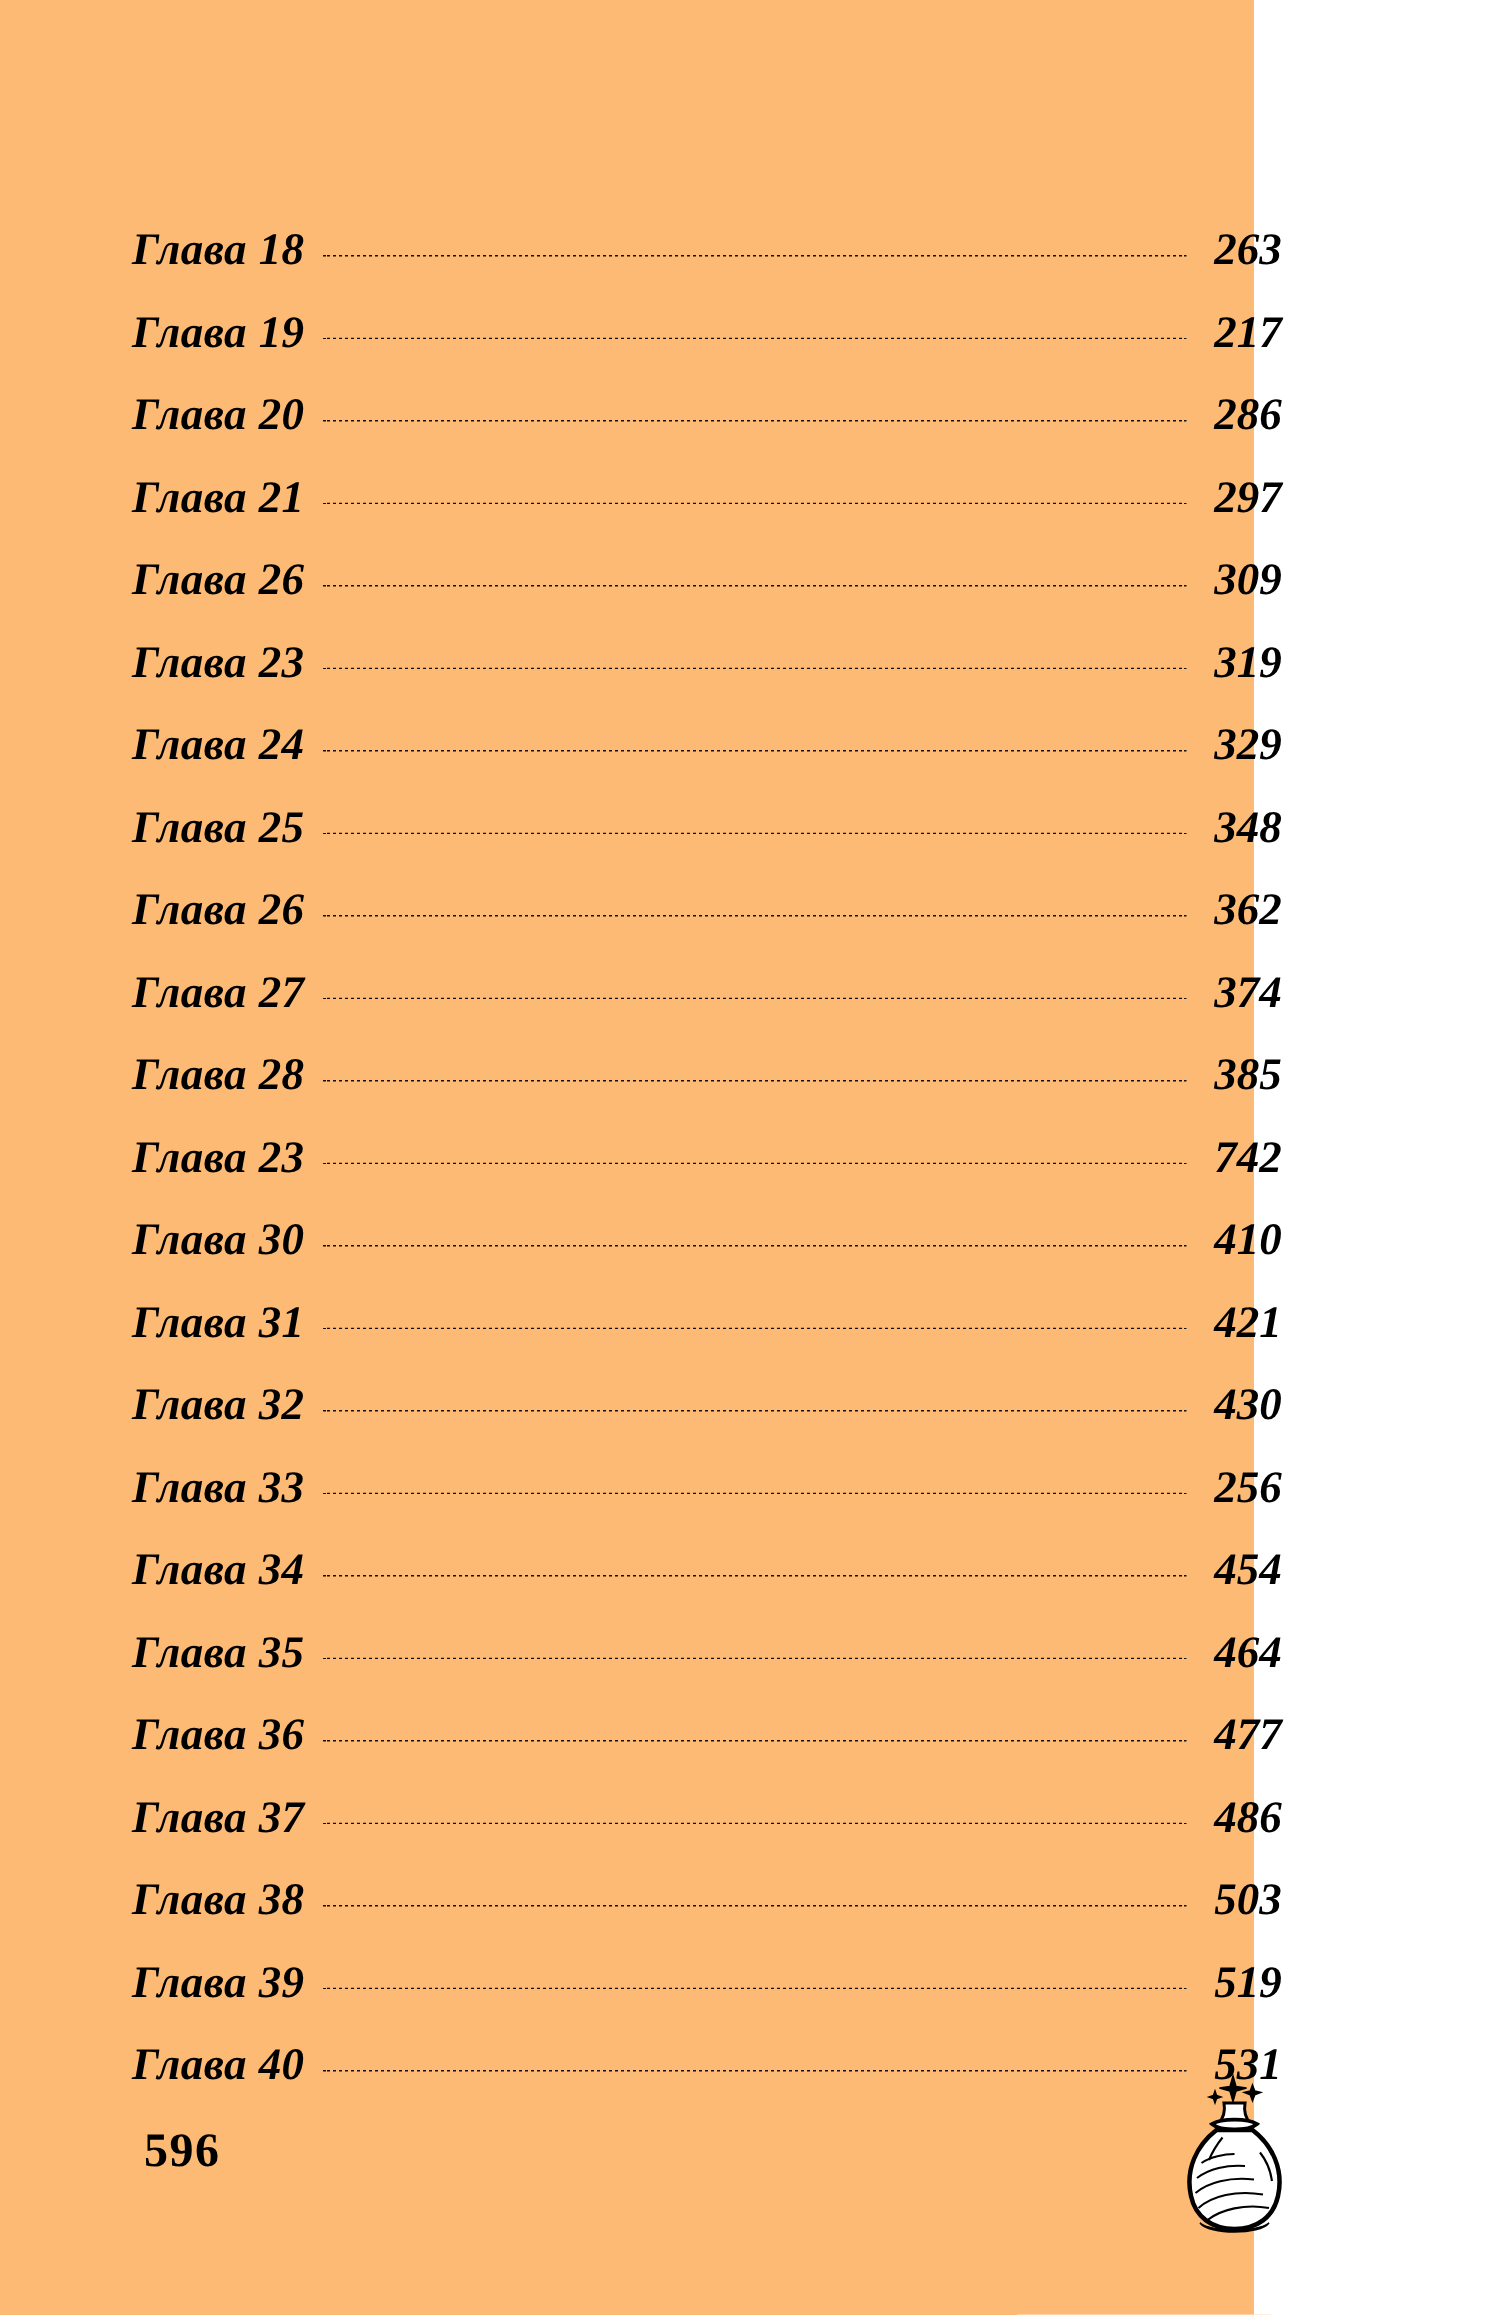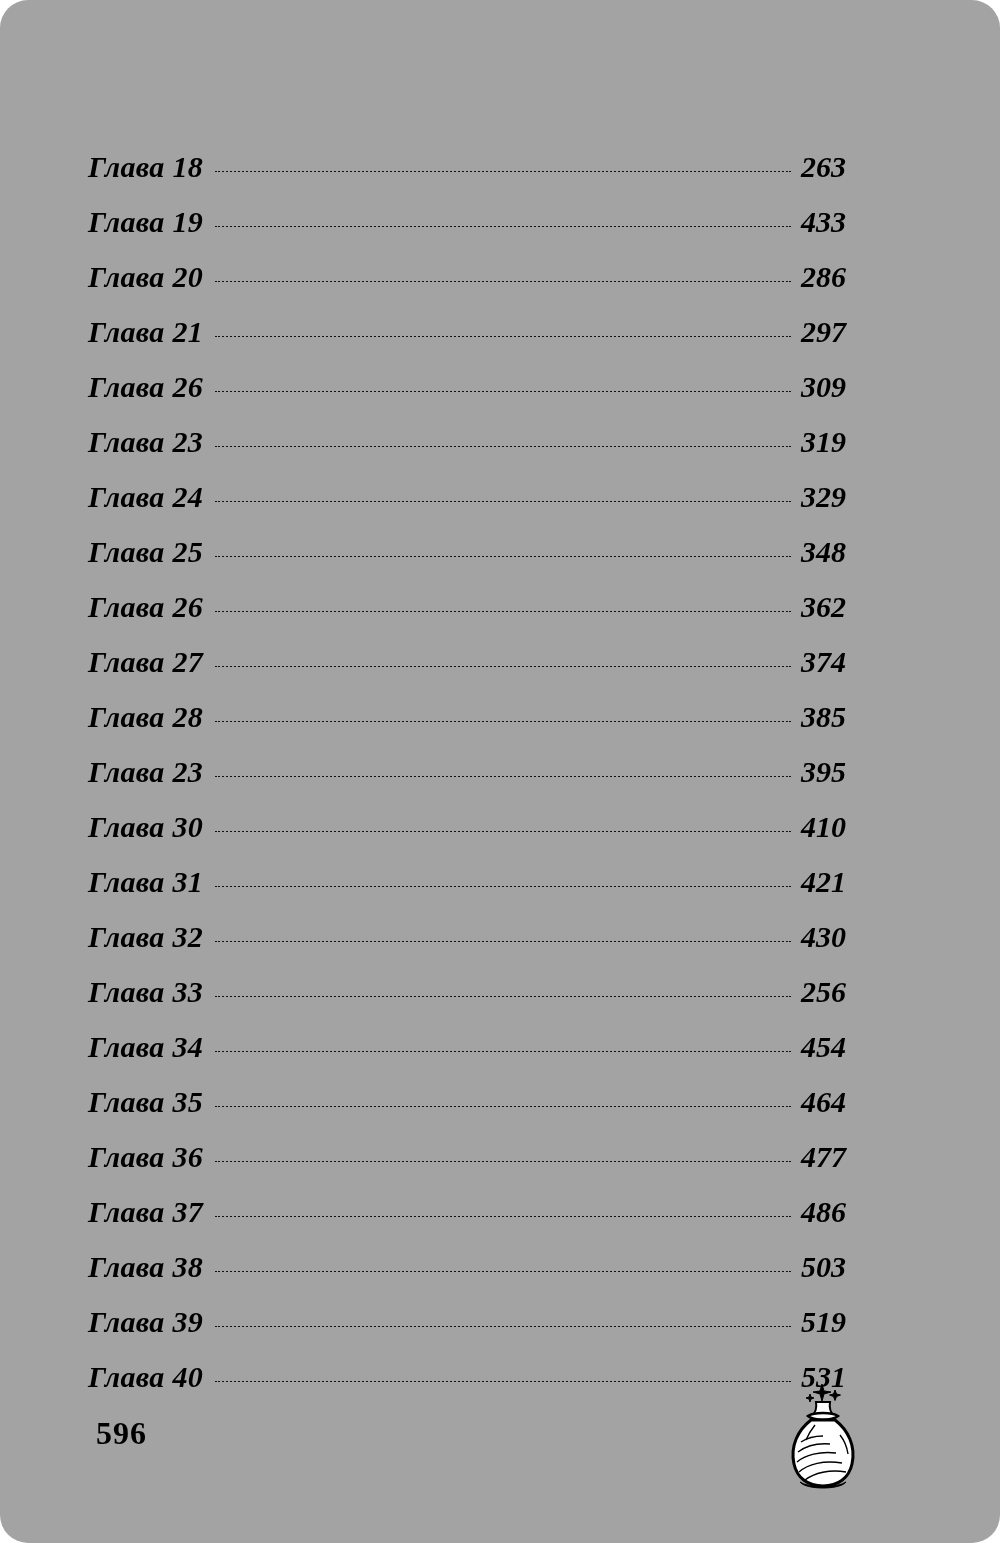--- a/index.html
+++ b/index.html
@@ -13,24 +13,23 @@
     position: relative;
     font-family: "Liberation Serif", serif;
     color: #000000;
     overflow: hidden;
   }
 
   .page {
     position: absolute;
     left: 0;
     top: 0;
-    width: 1000px;
+    width: 836px;
     height: 1543px;
-    background: #a3a3a3;
-    border-radius: 28px;
+    background: #fdba74;
   }
 
   .toc {
     position: absolute;
     left: 88px;
     top: 150px;
     width: 775px;
   }
 
   .toc-entry {
@@ -64,21 +63,21 @@
     right: 0;
     top: 0;
     border-bottom: 2px dotted #111;
   }
 
   .toc-page {
     font-style: italic;
     font-weight: bold;
     font-size: 30px;
     min-width: 62px;
-    text-align: left;
+    text-align: center;
     white-space: nowrap;
     padding-left: 6px;
   }
 
   .folio {
     position: absolute;
     left: 96px;
     top: 1415px;
     font-family: "Liberation Serif", serif;
     font-weight: bold;
@@ -107,21 +106,21 @@
 
     <div class="toc-entry">
       <span class="toc-title">Глава 18</span>
       <span class="toc-leader"></span>
       <span class="toc-page">263</span>
     </div>
 
     <div class="toc-entry">
       <span class="toc-title">Глава 19</span>
       <span class="toc-leader"></span>
-      <span class="toc-page">433</span>
+      <span class="toc-page">217</span>
     </div>
 
     <div class="toc-entry">
       <span class="toc-title">Глава 20</span>
       <span class="toc-leader"></span>
       <span class="toc-page">286</span>
     </div>
 
     <div class="toc-entry">
       <span class="toc-title">Глава 21</span>
@@ -167,21 +166,21 @@
 
     <div class="toc-entry">
       <span class="toc-title">Глава 28</span>
       <span class="toc-leader"></span>
       <span class="toc-page">385</span>
     </div>
 
     <div class="toc-entry">
       <span class="toc-title">Глава 23</span>
       <span class="toc-leader"></span>
-      <span class="toc-page">395</span>
+      <span class="toc-page">742</span>
     </div>
 
     <div class="toc-entry">
       <span class="toc-title">Глава 30</span>
       <span class="toc-leader"></span>
       <span class="toc-page">410</span>
     </div>
 
     <div class="toc-entry">
       <span class="toc-title">Глава 31</span>

